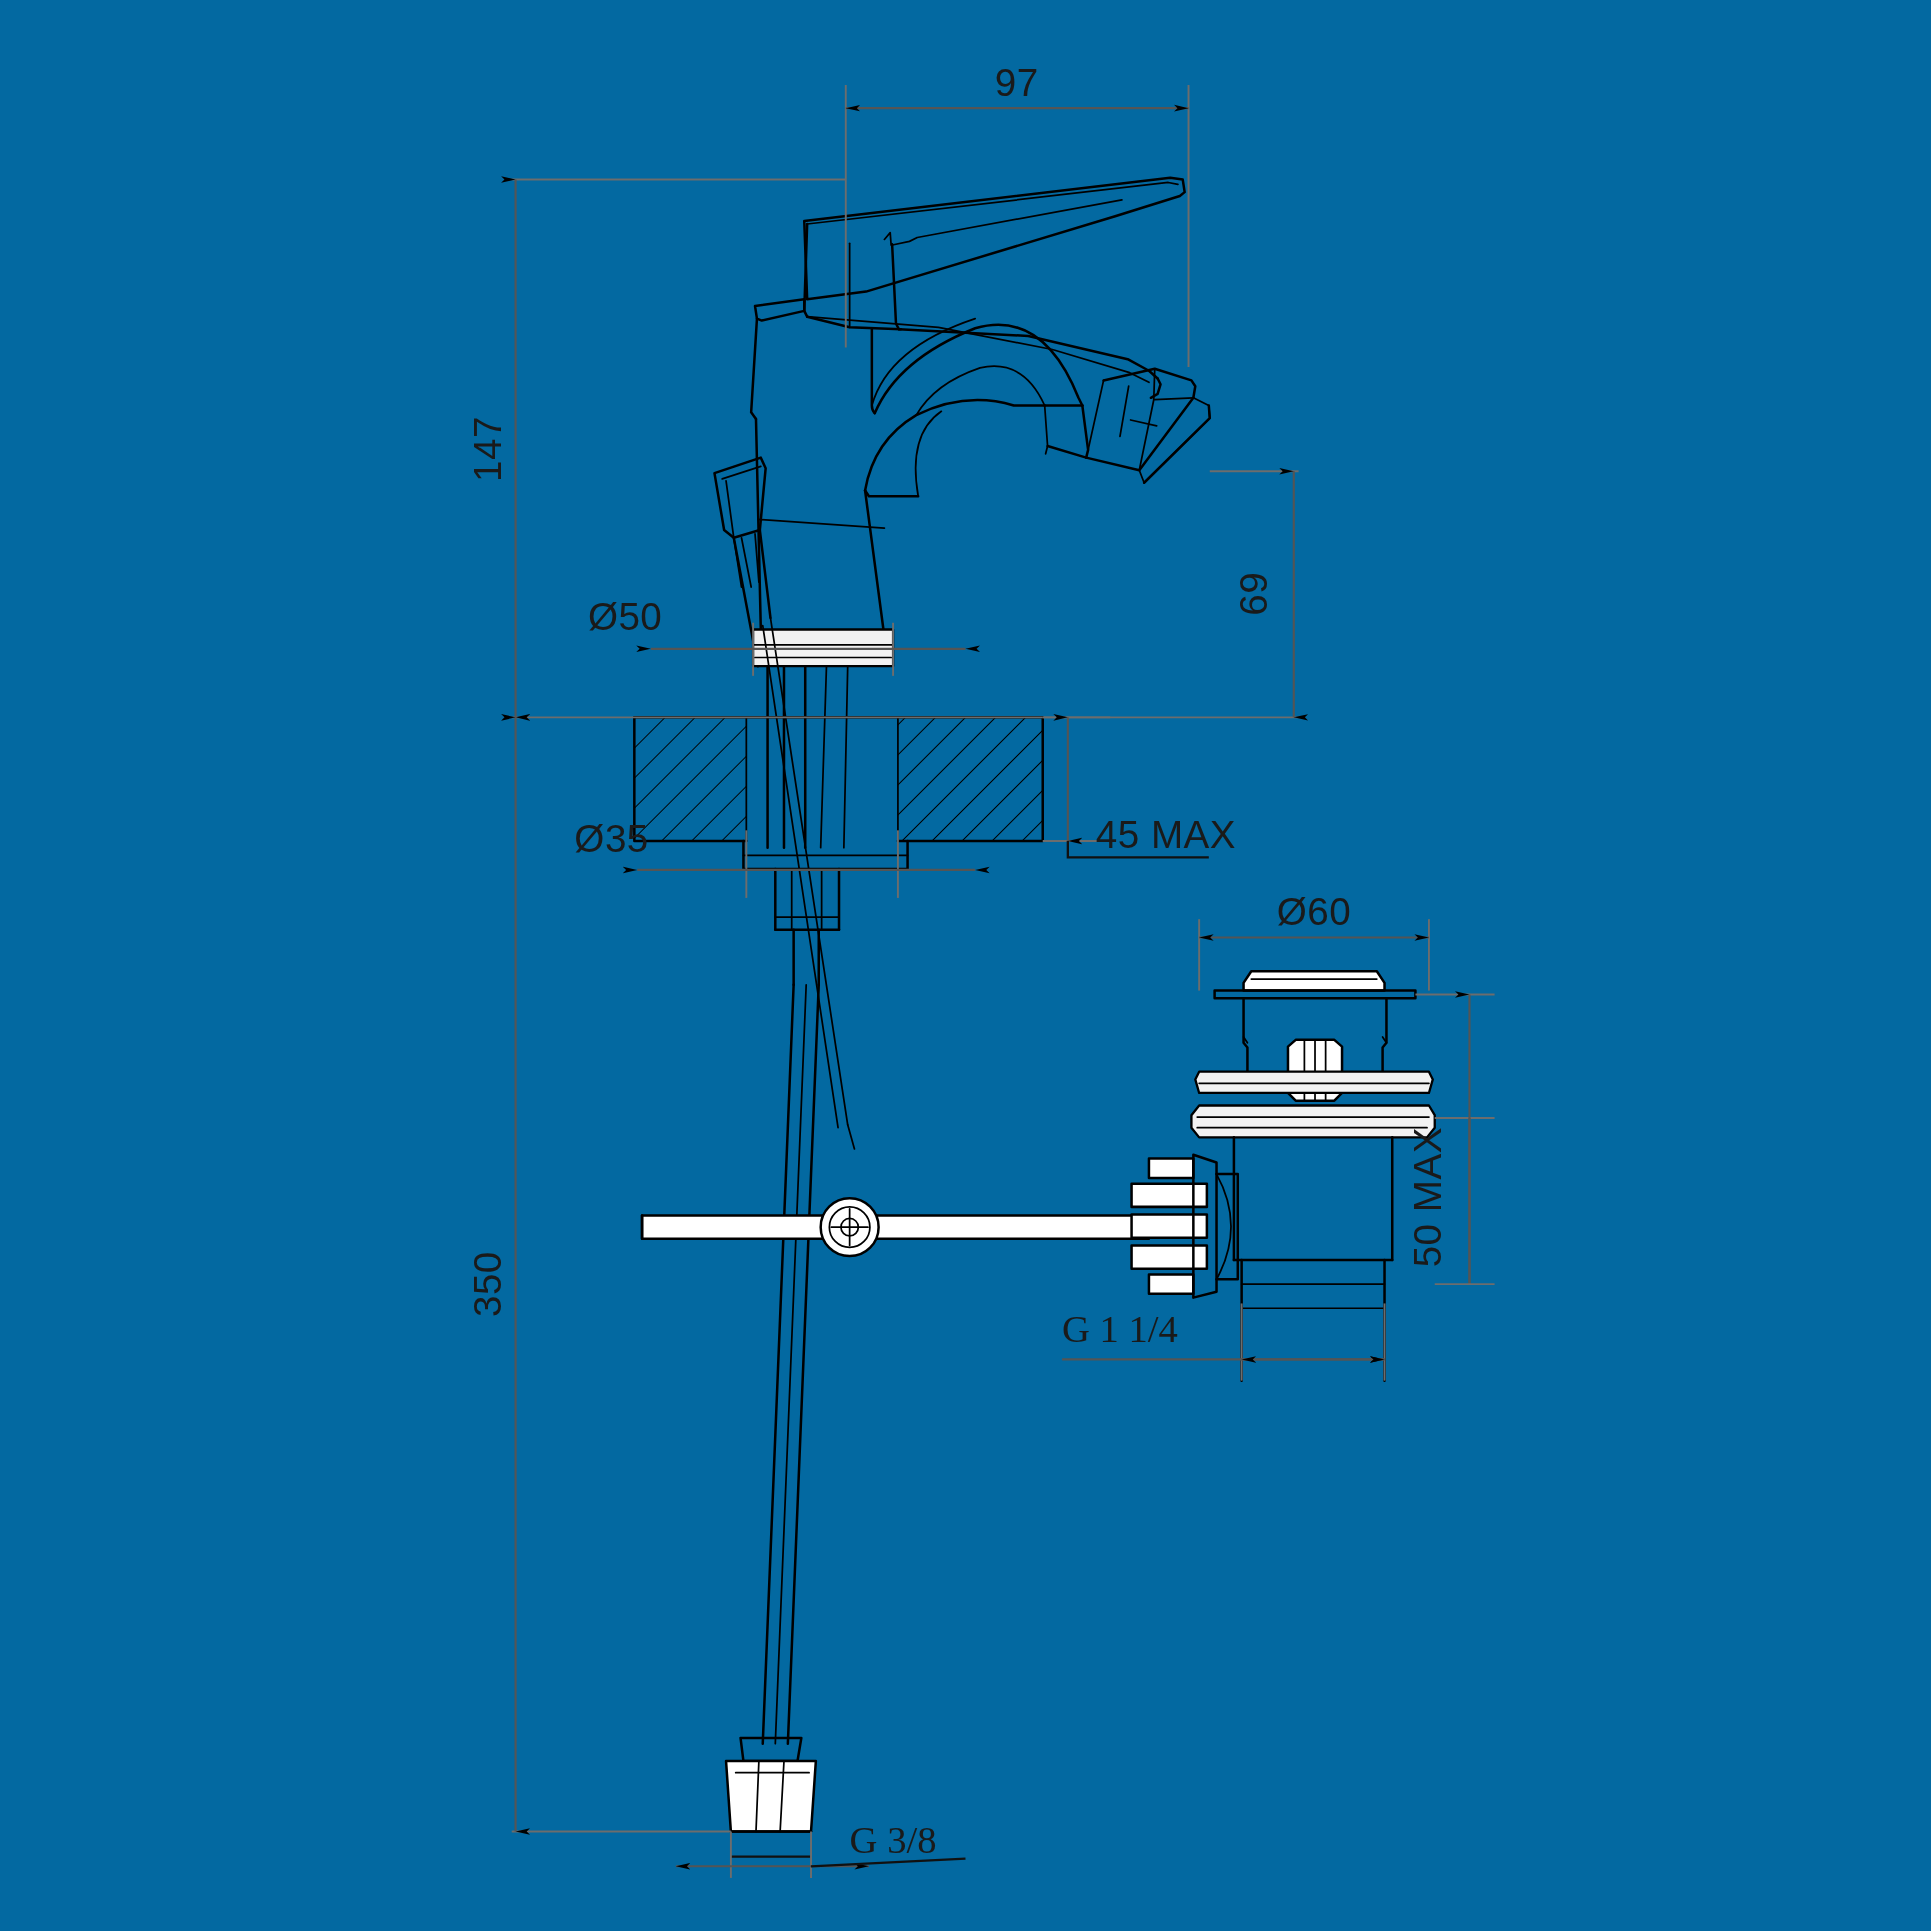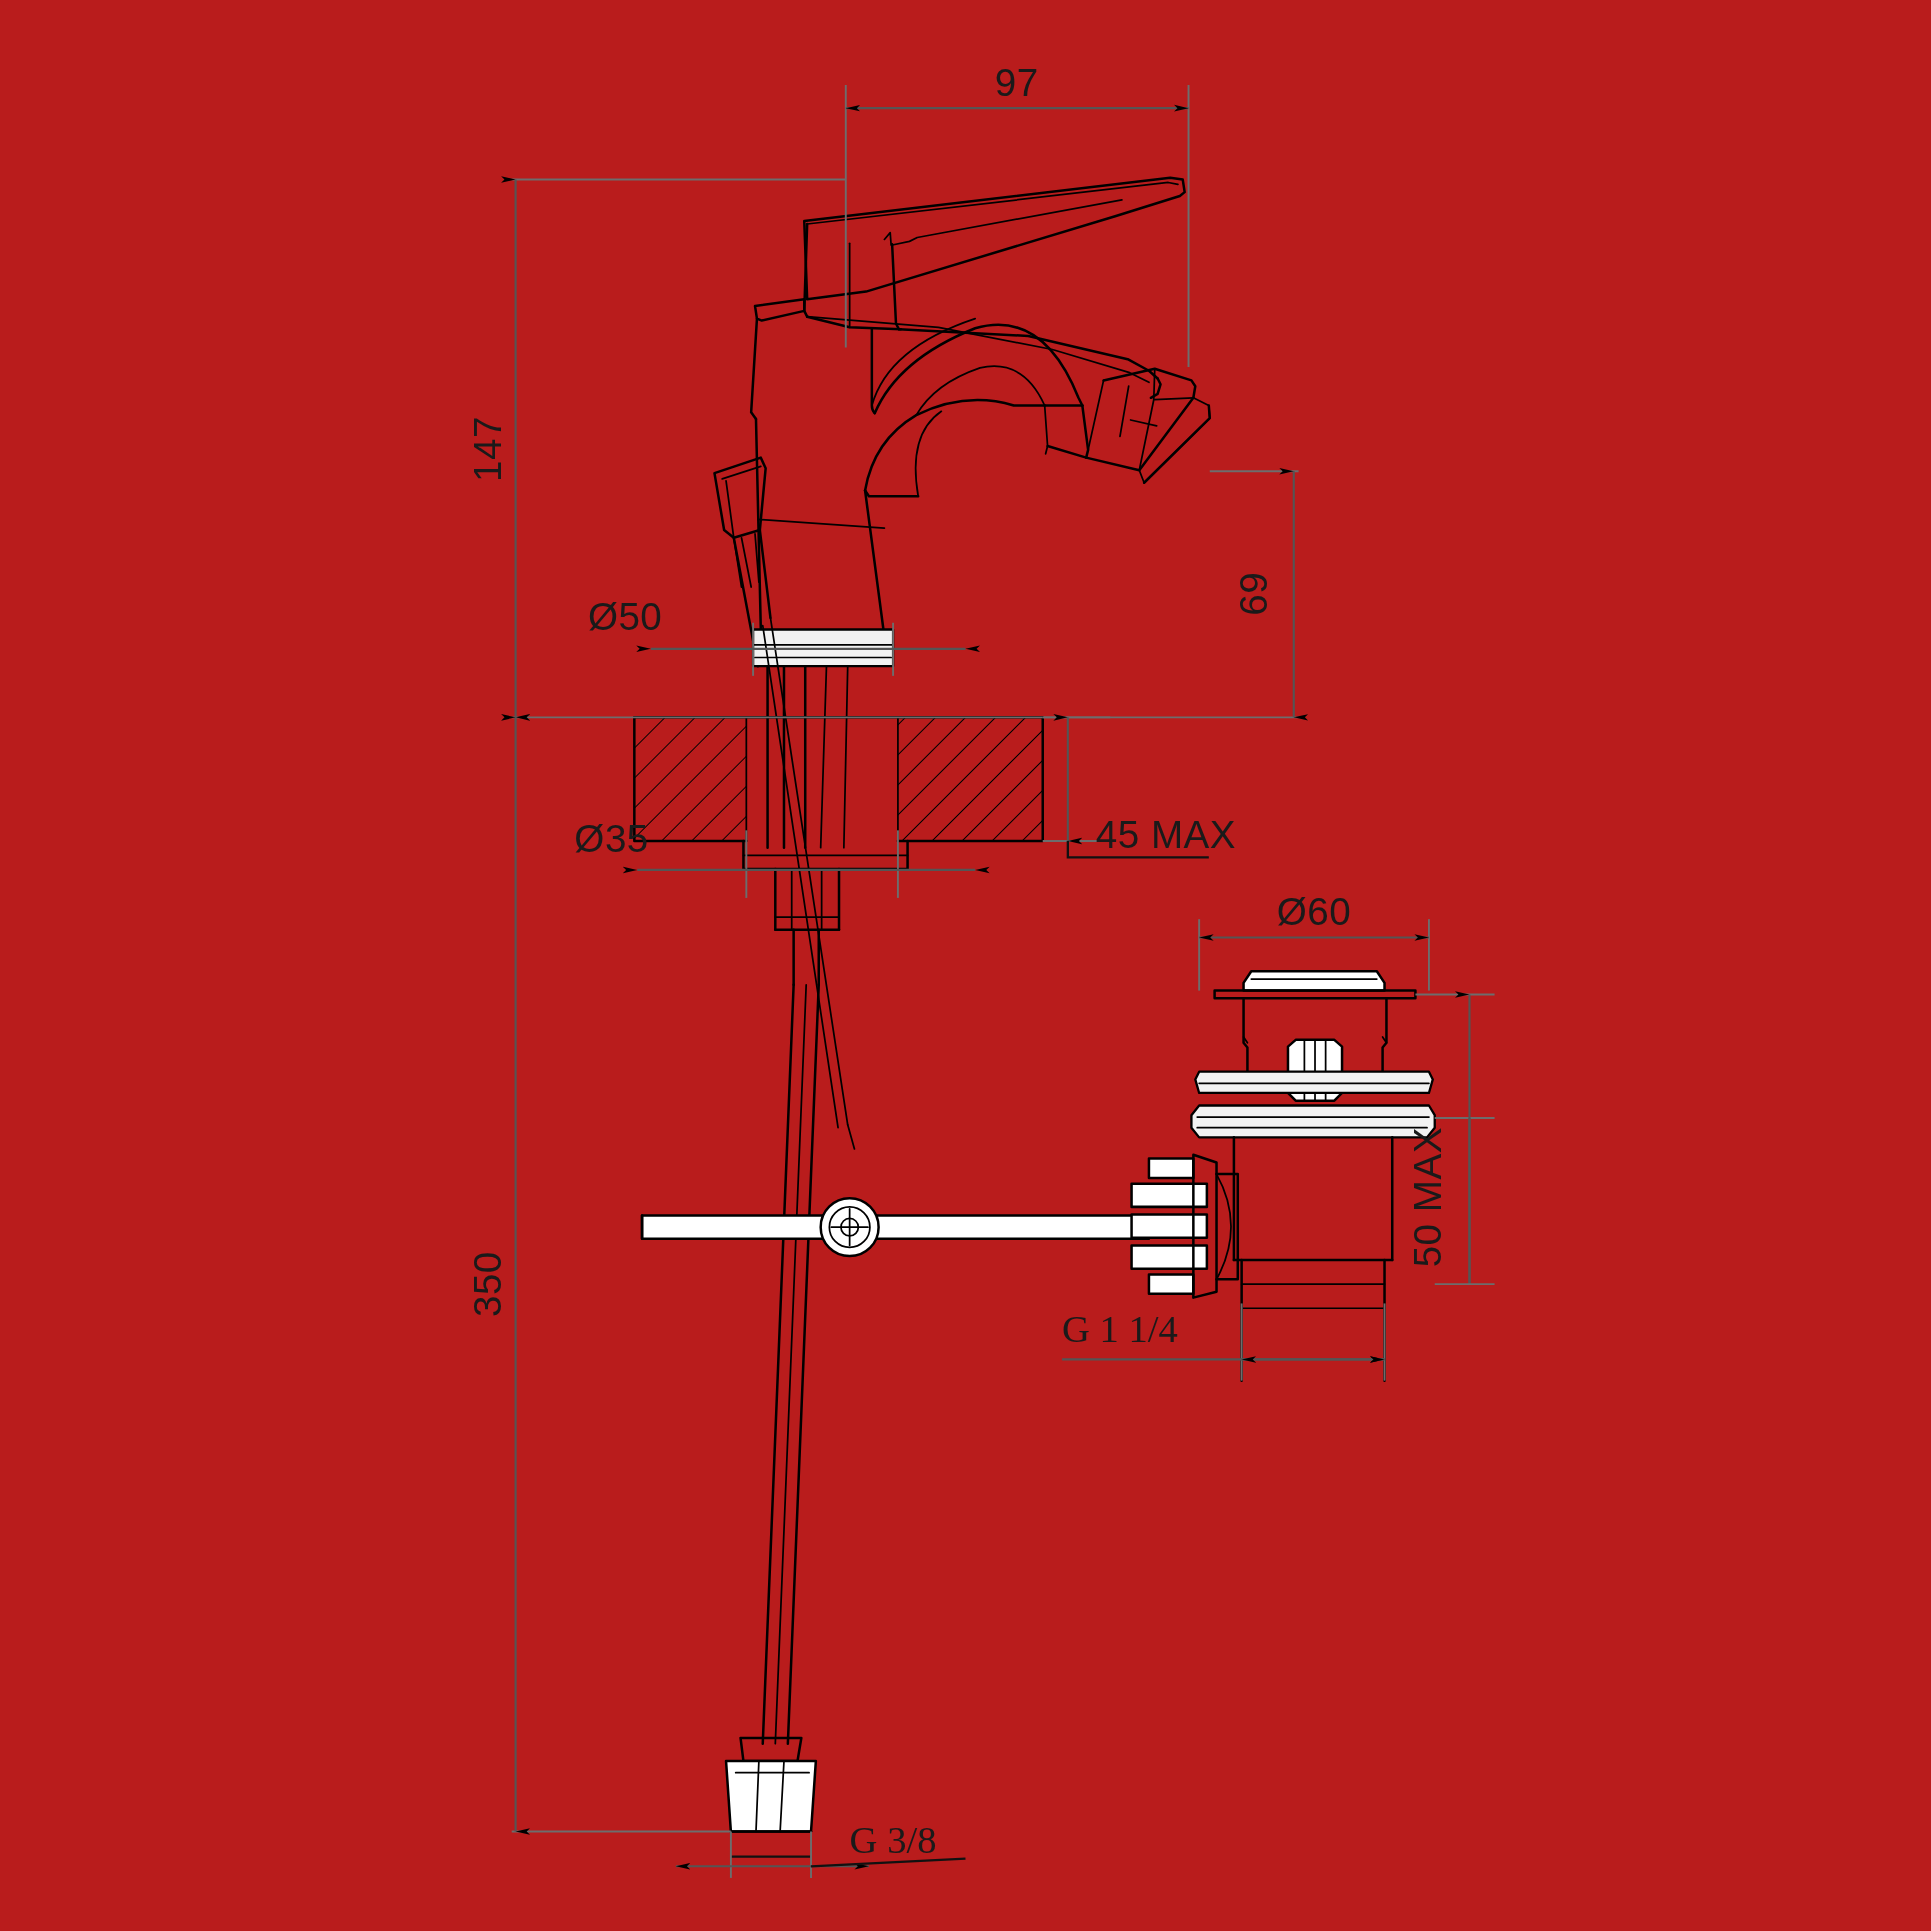--- a/index.html
+++ b/index.html
@@ -10,21 +10,21 @@
   body {
     width: 1931px;
     height: 1931px;
     overflow: hidden;
     font-family: "Liberation Sans", sans-serif;
   }
   #sheet {
     position: relative;
     width: 1931px;
     height: 1931px;
-    background: #b91c1c;
+    background: #0369a1;
   }
   svg.drawing {
     position: absolute;
     left: 0;
     top: 0;
     width: 1931px;
     height: 1931px;
   }
   .dimtext {
     font-family: "Liberation Sans", sans-serif;

